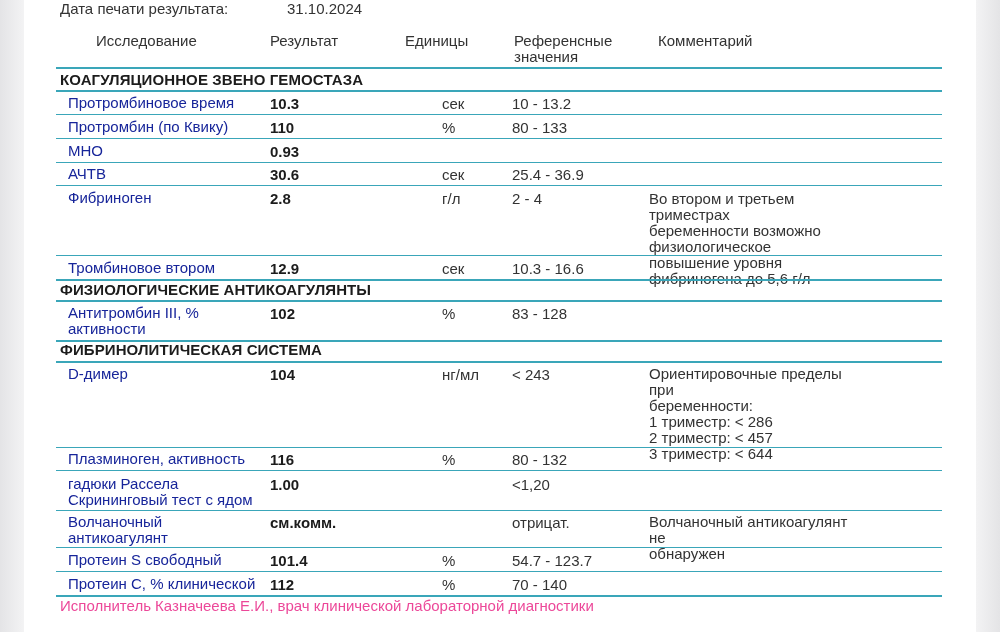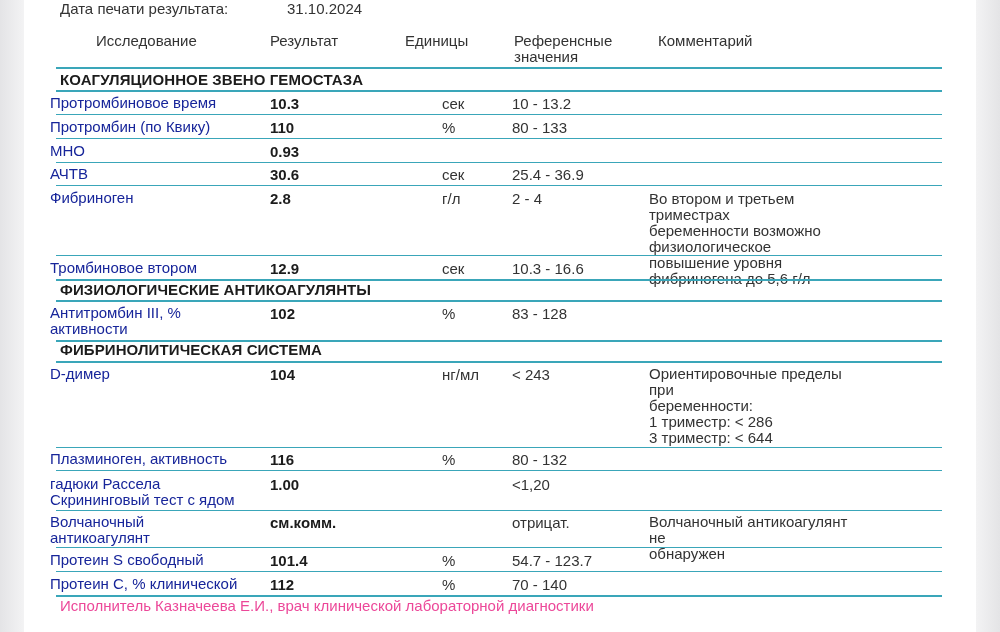--- a/index.html
+++ b/index.html
@@ -29,21 +29,21 @@
   .col-head { top: 33px; font-size: 15px; color: #333; line-height: 16px; }
   .hline {
     position: absolute; left: 56px; width: 886px; height: 0;
     border-top: 2px solid #3aa6b9;
   }
   .hline.thin { border-top: 1.5px solid #3aa6b9; }
   .section {
     position: absolute; left: 60px; font-size: 15px; font-weight: bold; color: #1c1c1c;
     letter-spacing: 0.1px;
   }
-  .row-name { position: absolute; left: 50px; font-size: 15px; color: #17259a; line-height: 16px; }
+  .row-name { position: absolute; left: 68px; font-size: 15px; color: #17259a; line-height: 16px; }
   .row-res { position: absolute; left: 270px; font-size: 15px; font-weight: bold; color: #1c1c1c; }
   .row-unit { position: absolute; left: 402px; font-size: 15px; color: #333; margin-left: 40px; }
   .row-ref { position: absolute; left: 512px; font-size: 15px; color: #333; }
   .row-cmt { position: absolute; left: 649px; font-size: 15px; color: #333; line-height: 16px; }
   .footer { left: 60px; top: 597px; font-size: 15px; color: #ec4899; }
 </style>
 </head>
 <body>
 
 <div class="edge-shadow-l"></div>
@@ -138,20 +138,21 @@
 
   <div>
     <div class="row-name" style="top:366px;">D-димер</div>
     <div class="row-res" style="top:366px;">104</div>
     <div class="row-unit" style="top:366px;">нг/мл</div>
     <div class="row-ref" style="top:366px;">&lt; 243</div>
     <div class="row-cmt" style="top:366px;">
       <div>Ориентировочные пределы при</div>
       <div>беременности:</div>
       <div>1 триместр: &lt; 286</div>
+      <div>2 триместр: &lt; 457</div>
       <div>3 триместр: &lt; 644</div>
     </div>
   </div>
   <div class="hline thin" style="top:447px;"></div>
 
   <div>
     <div class="row-name" style="top:451px;">Плазминоген, активность</div>
     <div class="row-res" style="top:451px;">116</div>
     <div class="row-unit" style="top:451px;">%</div>
     <div class="row-ref" style="top:451px;">80 - 132</div>

